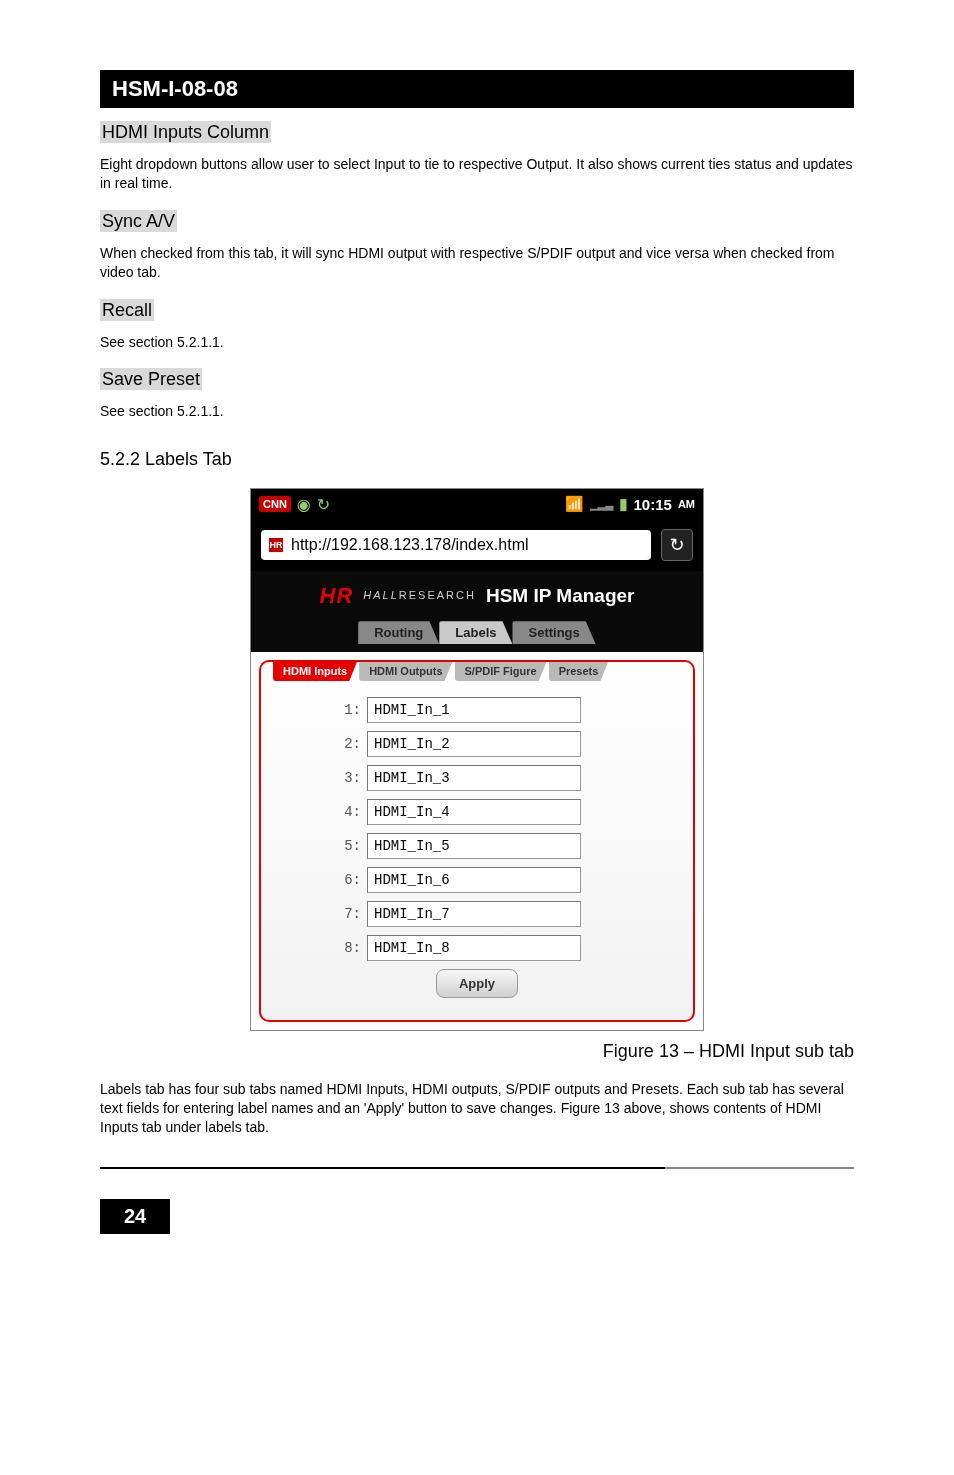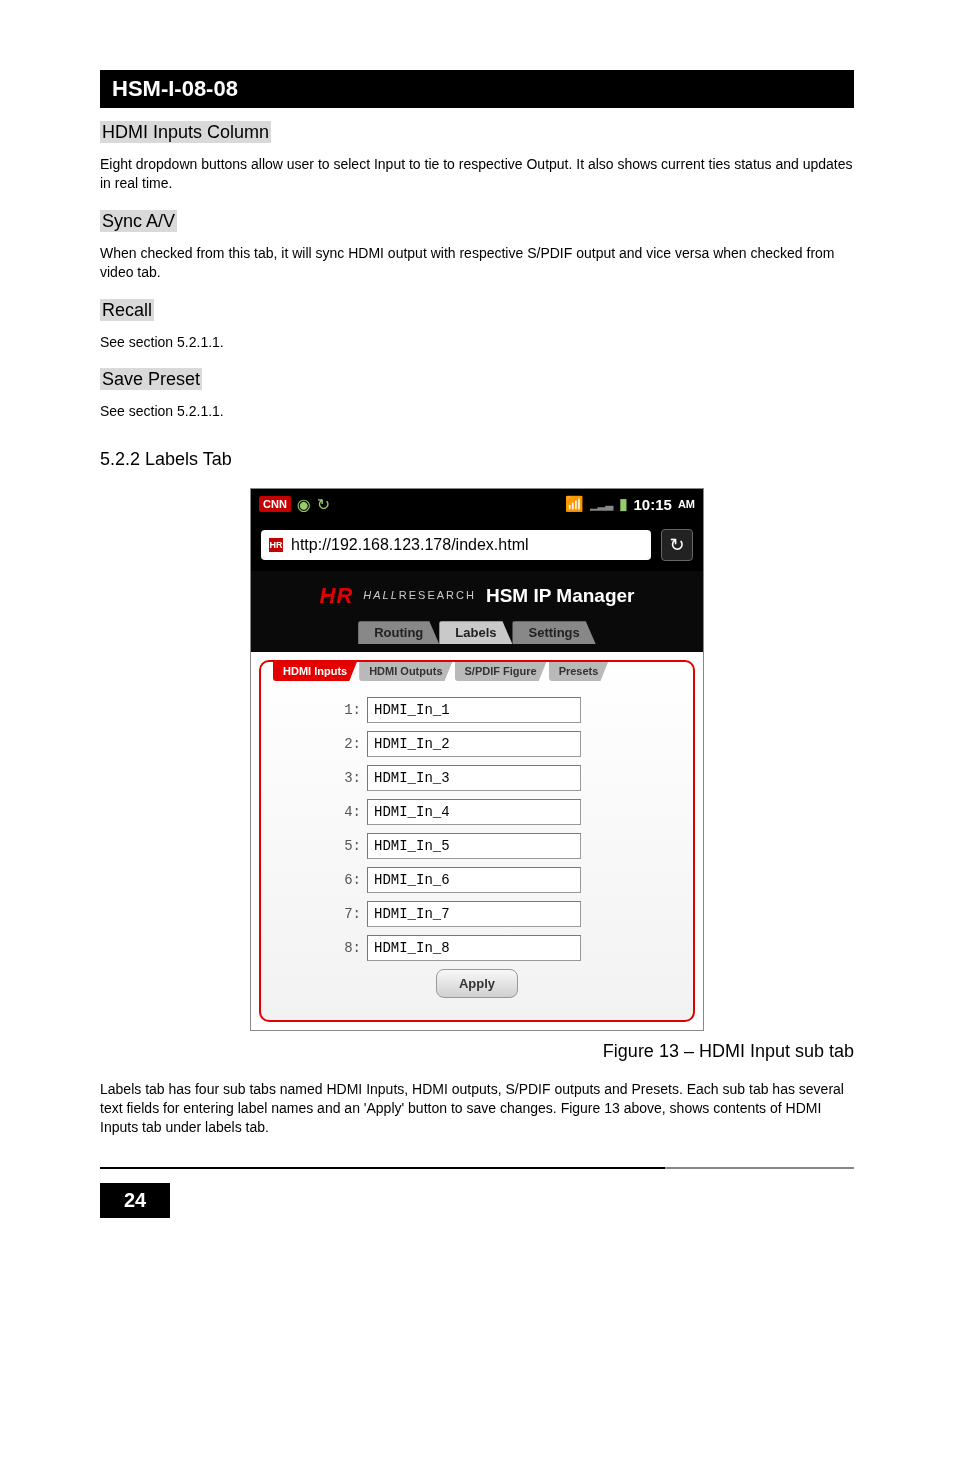--- a/index.html
+++ b/index.html
@@ -249,21 +249,21 @@
   margin: 10px 0 18px 0;
 }
 .page-number {
   background: #000;
   color: #fff;
   font-weight: bold;
   font-size: 20px;
   width: 70px;
   text-align: center;
   padding: 6px 0;
-  margin-top: 14px;
+  margin-top: 30px;
 }
 .footer-rule {
   height: 2px;
   background: linear-gradient(to right, #000 75%, #888 75%);
   margin: 30px 0 0 0;
 }
 </style>
 </head>
 <body>
 

